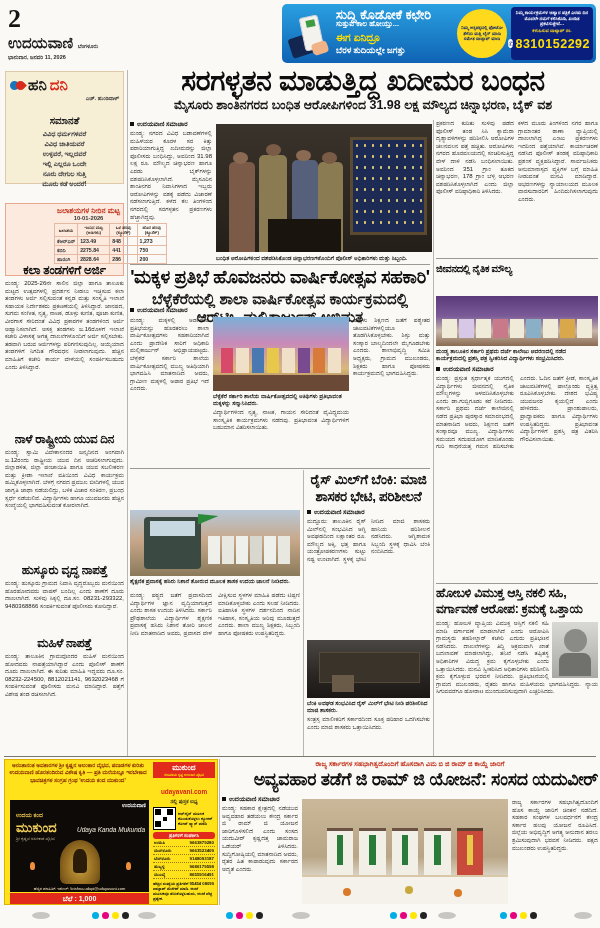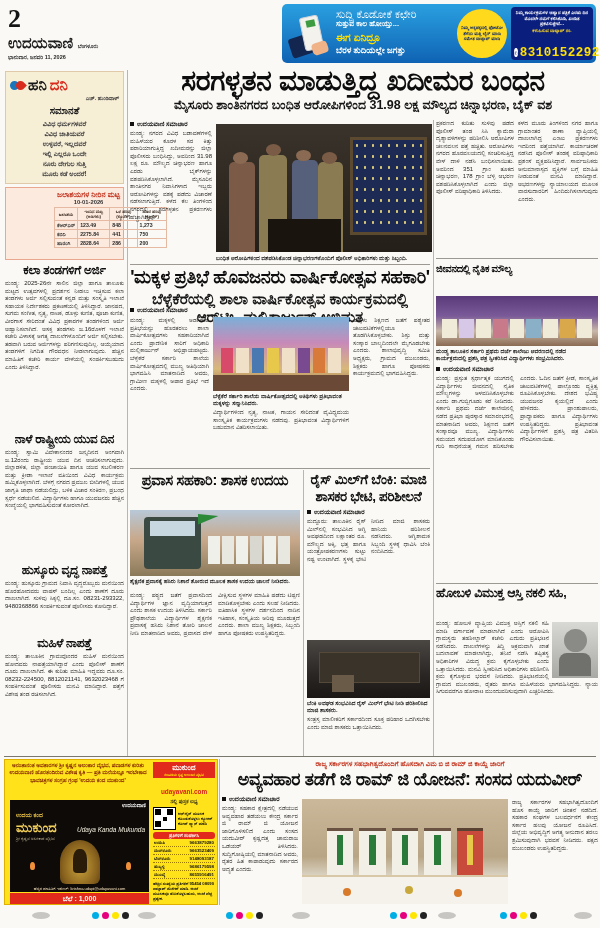--- a/index.html
+++ b/index.html
@@ -41,32 +41,32 @@
 
 
   <div class="abs" style="left:282px;top:4px;width:314px;height:59px;border-radius:5px;background:linear-gradient(180deg,#2aa0e0,#0f63b4);">
     <div class="abs" style="left:6px;top:8px;width:44px;height:46px;">
       <div class="abs" style="left:2px;top:24px;width:22px;height:20px;background:#12264f;border-radius:3px;transform:rotate(-18deg);"></div>
       <div class="abs" style="left:14px;top:4px;width:17px;height:32px;background:#f4f2ec;border:1px solid #cfd4da;border-radius:3px;transform:rotate(-12deg);"></div>
       <div class="abs" style="left:18px;top:8px;width:9px;height:7px;background:#3f9b42;transform:rotate(-12deg);"></div>
       <div class="abs" style="left:24px;top:30px;width:16px;height:12px;background:#f0b287;border-radius:4px;transform:rotate(-18deg);"></div>
     </div>
     <div class="abs" style="left:54px;top:6px;width:118px;">
-      <div style="font-size:11px;font-weight:400;color:#ffffff;line-height:9px;">ಸುದ್ದಿ ಕೊಡೋಕೆ ಕಛೇರಿ</div>
+      <div style="font-size:13px;font-weight:700;color:#ffffff;line-height:9px;">ಸುದ್ದಿ ಕೊಡೋಕೆ ಕಛೇರಿ</div>
       <div style="font-size:7.5px;font-weight:700;color:#ffffff;line-height:9px;">ಸುತ್ತುವ ಕಾಲ ಹೋಯ್ತು...</div>
       <div style="font-size:10.5px;font-weight:800;color:#ffe000;margin-top:3px;">ಈಗ ಏನಿದ್ರೂ</div>
       <div style="font-size:8.5px;font-weight:800;color:#ffffff;margin-top:1px;">ಬೆರಳ ತುದಿಯಲ್ಲೇ ಜಗತ್ತು</div>
     </div>
     <div class="abs ctr" style="left:175px;top:5px;width:50px;height:49px;border-radius:50%;background:#ffd91c;display:flex;align-items:center;justify-content:center;padding:2px;box-sizing:border-box;">
       <span style="font-size:4.6px;font-weight:800;color:#07236d;line-height:5.6px;">ನಿಮ್ಮ ಅಕ್ಕಪಕ್ಕದಲ್ಲಿ ಫೋಟೋ ತೆಗೆದು ಮತ್ತಿ ಲೈನ್ ಮಾಡಿ ಸಮೇತ ವಾಟ್ಸಾಪ್ ಮಾಡಿ</span>
     </div>
     <div class="abs" style="left:229px;top:3px;width:82px;height:53px;background:#0a1e7e;border-radius:4px;padding:3px 3px;box-sizing:border-box;">
       <div class="ctr" style="font-size:4.7px;font-weight:700;color:#ffffff;line-height:5.6px;">ನಿಮ್ಮ ಕಾರ್ಯಕ್ರಮಗಳ ಆಹ್ವಾನ ಪತ್ರಿಕೆ ಎರಡು ದಿನ ಮೊದಲೇ ನಮಗೆ ಕಳಿಸಿಕೊಡಿ, ಖಂಡಿತ ಪ್ರಕಟಿಸುತ್ತೇವೆ...</div>
       <div class="ctr" style="font-size:4.7px;font-weight:700;color:#ffd91c;margin-top:1px;">ಕಳುಹಿಸುವ ವಾಟ್ಸಾಪ್ ನಂ.</div>
-      <div style="display:flex;align-items:center;justify-content:space-between;margin-top:13px;gap:2px;font-family:Liberation Mono, monospace;">
+      <div style="display:flex;align-items:center;justify-content:flex-end;margin-top:4px;gap:2px;">
         <span style="width:9px;height:9px;border-radius:50%;background:#ffffff;color:#0a1e7e;font-size:6px;font-weight:800;display:flex;align-items:center;justify-content:center;">✆</span>
         <span style="font-size:12.5px;font-weight:800;color:#ffe000;letter-spacing:0.5px;">8310152292</span>
       </div>
     </div>
   </div>
 
   <div class="abs ctr headline" style="left:129px;top:66px;width:468px;font-size:28px;line-height:30px;">ಸರಗಳ್ಳತನ ಮಾಡುತ್ತಿದ್ದ ಖದೀಮರ ಬಂಧನ</div>
   <div class="abs ctr" style="left:129px;top:98px;width:468px;font-size:12.5px;font-weight:800;color:#141414;">ಮೈಸೂರು ಶಾಂತಿನಗರದ ಬಂಧಿತ ಆರೋಪಿಗಳಿಂದ 31.98 ಲಕ್ಷ ಮೌಲ್ಯದ ಚಿನ್ನಾಭರಣ, ಬೈಕ್ ವಶ</div>
 
   <div class="vline" style="left:127px;top:70px;height:686px;"></div>
@@ -74,32 +74,32 @@
   <div class="abs" style="left:5px;top:71px;width:119px;height:113px;background:#f7eed6;border:1px solid #e0c9a8;box-sizing:border-box;padding:4px;">
     <div style="display:flex;align-items:center;gap:3px;">
       <span style="display:inline-flex;">
         <i class="drop" style="background:#1b75bb;"></i>
           <i class="drop" style="background:#d82b1e;margin-left:-3px;"></i>
       </span>
       <span style="font-size:15px;font-weight:800;color:#141414;">ಹನಿ</span>
       <span style="font-size:15px;font-weight:800;color:#d82b1e;">ದನಿ</span>
     </div>
     <div style="text-align:right;font-size:5.4px;font-weight:700;color:#333;margin-top:1px;">ಎಚ್. ಹುಂಡಿವಾಳ್</div>
-    <div class="ctr" style="font-size:10px;font-weight:800;color:#1a1a1a;margin-top:3px;">ಸಮಾನತೆ</div>
+    <div class="ctr" style="font-size:10px;font-weight:800;color:#1a1a1a;margin-top:13px;">ಸಮಾನತೆ</div>
     <div class="ctr" style="font-size:6.6px;font-weight:600;color:#3c3c3c;line-height:10px;margin-top:2px;">
       <div>ವಿವಿಧ ಧರ್ಮಗಳವರೆ</div>
       <div>ವಿವಿಧ ಜಾತಿಯವರೆ</div>
       <div>ಉಳ್ಳವರೆ, ಇಲ್ಲದವರೆ</div>
       <div>ಇಲ್ಲಿ ಎಲ್ಲರೂ ಒಂದೇ</div>
       <div>ನೂರು ದೇಗುಲ ಸುತ್ತಿ</div>
       <div>ಮೂರು ಕಡೆ ಅಂದರೆ!</div>
     </div>
   </div>
 
-  <div class="abs" style="left:5px;top:187px;width:119px;height:73px;background:#fdeade;border:1px solid #eaa78f;box-sizing:border-box;padding-left:48px;">
+  <div class="abs" style="left:5px;top:203px;width:119px;height:73px;background:#fdeade;border:1px solid #eaa78f;box-sizing:border-box;padding-left:48px;">
     <div class="ctr" style="font-size:7.4px;font-weight:800;color:#c2341f;margin-top:2px;">ಜಲಾಶಯಗಳ ನೀರಿನ ಮಟ್ಟ</div>
     <div class="ctr" style="font-size:5.8px;font-weight:800;color:#333;">10-01-2026</div>
     <table class="wt">
       <tbody>
           <tr>
         <th>ಜಲಾಶಯ</th>
             <th>ಇಂದಿನ ಮಟ್ಟ (ಅಡಿಗಳು)</th>
         <th>ಒಳ ಹರಿವು (ಕ್ಯೂಸೆಕ್)</th>
             <th>ಹೊರ ಹರಿವು (ಕ್ಯೂಸೆಕ್)</th>
       </tr>
@@ -197,21 +197,20 @@
         <i style="flex:1;background:#d8a84a;"></i>
         <i style="flex:1;background:#f0ead8;"></i>
     </div>
   </div>
   <div class="abs cap" style="left:436px;top:348px;width:162px;">ಮಂಡ್ಯ ತಾಲೂಕಿನ ಸರ್ಕಾರಿ ಪ್ರಥಮ ದರ್ಜೆ ಕಾಲೇಜು ಆವರಣದಲ್ಲಿ ನಡೆದ ಕಾರ್ಯಕ್ರಮದಲ್ಲಿ ಪ್ರಶಸ್ತಿ ಪತ್ರ ಸ್ವೀಕರಿಸಿದ ವಿದ್ಯಾರ್ಥಿಗಳು ಸಂಭ್ರಮಿಸಿದರು.</div>
   <div class="abs byl" style="left:436px;top:365px;"><span class="sq"></span><span>ಉದಯವಾಣಿ ಸಮಾಚಾರ</span></div>
   <div class="abs body-txt" style="left:436px;top:375px;width:162px;height:206px;column-count:2;column-gap:6px;">ಮಂಡ್ಯ: ಪ್ರಸ್ತುತ ಸ್ಪರ್ಧಾತ್ಮಕ ಯುಗದಲ್ಲಿ ವಿದ್ಯಾರ್ಥಿಗಳು ಜೀವನದಲ್ಲಿ ನೈತಿಕ ಮೌಲ್ಯಗಳನ್ನು ಅಳವಡಿಸಿಕೊಳ್ಳಬೇಕು ಎಂದು ಡಾ.ಗುಬ್ಬಿಗೂಡು ಕರೆ ನೀಡಿದರು. ಸರ್ಕಾರಿ ಪ್ರಥಮ ದರ್ಜೆ ಕಾಲೇಜಿನಲ್ಲಿ ನಡೆದ ಪ್ರತಿಭಾ ಪುರಸ್ಕಾರ ಸಮಾರಂಭದಲ್ಲಿ ಮಾತನಾಡಿದ ಅವರು, ಶಿಕ್ಷಣದ ಜತೆಗೆ ಸಂಸ್ಕಾರವೂ ಮುಖ್ಯ. ವಿದ್ಯಾರ್ಥಿಗಳು ಸಮಯದ ಸದುಪಯೋಗ ಮಾಡಿಕೊಂಡು ಗುರಿ ಸಾಧನೆಯತ್ತ ಗಮನ ಹರಿಸಬೇಕು ಎಂದರು. ಓದಿನ ಜತೆಗೆ ಕ್ರೀಡೆ, ಸಾಂಸ್ಕೃತಿಕ ಚಟುವಟಿಕೆಗಳಲ್ಲಿ ಪಾಲ್ಗೊಂಡು ವ್ಯಕ್ತಿತ್ವ ರೂಪಿಸಿಕೊಳ್ಳಬೇಕು. ದೇಶದ ಭವಿಷ್ಯ ಯುವಜನರ ಕೈಯಲ್ಲಿದೆ ಎಂದು ಹೇಳಿದರು. ಪ್ರಾಂಶುಪಾಲರು, ಪ್ರಾಧ್ಯಾಪಕರು ಹಾಗೂ ವಿದ್ಯಾರ್ಥಿಗಳು ಉಪಸ್ಥಿತರಿದ್ದರು. ಪ್ರತಿಭಾವಂತ ವಿದ್ಯಾರ್ಥಿಗಳಿಗೆ ಪ್ರಶಸ್ತಿ ಪತ್ರ ವಿತರಿಸಿ ಗೌರವಿಸಲಾಯಿತು.</div>
 
   <div class="hline" style="left:130px;top:468px;width:300px;"></div>
   <div class="abs ctr headline" style="left:130px;top:472px;width:170px;font-size:14.5px;line-height:17px;">
-      <div>ಪ್ರವಾಸ ಸಹಕಾರಿ: ಶಾಸಕ ಉದಯ</div>
   </div>
   <div class="photo" style="left:130px;top:510px;width:170px;height:66px;background:linear-gradient(180deg,#b8c8d8 0%,#c8a88a 45%,#8a7a5a 100%);">
     <div class="abs" style="left:8%;top:10%;width:34%;height:80%;background:#3a4a42;border-radius:4px;"></div>
     <div class="abs" style="left:12%;top:16%;width:26%;height:24%;background:#c8d8e0;"></div>
     <div class="abs" style="left:40%;top:6%;width:12%;height:16%;background:#2a8a3a;clip-path:polygon(0 0,100% 20%,0 100%);"></div>
     <div class="abs" style="left:46%;top:40%;width:48%;height:42%;display:flex;gap:2px;">
       <i style="flex:1;background:#f0f0ea;"></i>
         <i style="flex:1;background:#e8e8e0;"></i>
         <i style="flex:1;background:#f0f0ea;"></i>
         <i style="flex:1;background:#d8d8d0;"></i>
@@ -232,20 +231,21 @@
   <div class="photo" style="left:307px;top:640px;width:123px;height:58px;background:linear-gradient(180deg,#4a4642,#2a2624 60%,#1a1715);">
     <div class="abs" style="left:10%;top:20%;width:80%;height:50%;background:#3a332a;border:1px solid #55493a;"></div>
     <div class="abs" style="left:20%;top:60%;width:18%;height:30%;background:#6a5a48;"></div>
   </div>
   <div class="abs cap" style="left:307px;top:700px;width:123px;">ಬೆಂಕಿ ಅವಘಡ ಸಂಭವಿಸಿದ ರೈಸ್ ಮಿಲ್‌ಗೆ ಭೇಟಿ ನೀಡಿ ಪರಿಶೀಲಿಸಿದ ಮಾಜಿ ಶಾಸಕರು.</div>
   <div class="abs body-txt" style="left:307px;top:716px;width:123px;height:38px;">ಸಂತ್ರಸ್ತ ಮಾಲೀಕರಿಗೆ ಸರ್ಕಾರದಿಂದ ಸೂಕ್ತ ಪರಿಹಾರ ಒದಗಿಸಬೇಕು ಎಂದು ಮಾಜಿ ಶಾಸಕರು ಒತ್ತಾಯಿಸಿದರು.</div>
 
   <div class="hline" style="left:436px;top:583px;width:162px;"></div>
   <div class="abs headline" style="left:436px;top:586px;width:162px;font-size:12.5px;line-height:15.5px;">
     <div>ಹೋಬಳಿ ವಿಮುಕ್ತ ಆಸ್ತಿ ನಕಲಿ ಸಹಿ,</div>
+      <div>ವರ್ಗಾವಣೆ ಆರೋಪ: ಕ್ರಮಕ್ಕೆ ಒತ್ತಾಯ</div>
   </div>
   <div class="abs body-txt" style="left:436px;top:620px;width:162px;height:134px;">
     <span class="photo" style="position:relative;float:right;width:46px;height:56px;margin:2px 0 2px 3px;display:block;background:linear-gradient(180deg,#d8d8d4,#a8a8a4);">
       <i class="abs" style="left:25%;top:12%;width:50%;height:42%;background:#8a8a86;border-radius:50%;display:block;"></i>
       <i class="abs" style="left:15%;top:56%;width:70%;height:40%;background:#70706c;border-radius:8px 8px 0 0;display:block;"></i>
     </span>
     <span>ಮಂಡ್ಯ: ಹೋಬಳಿ ವ್ಯಾಪ್ತಿಯ ವಿಮುಕ್ತ ಆಸ್ತಿಗೆ ನಕಲಿ ಸಹಿ ಮಾಡಿ ವರ್ಗಾವಣೆ ಮಾಡಲಾಗಿದೆ ಎಂದು ಆರೋಪಿಸಿ ಗ್ರಾಮಸ್ಥರು ತಹಶೀಲ್ದಾರ್ ಕಚೇರಿ ಎದುರು ಪ್ರತಿಭಟನೆ ನಡೆಸಿದರು. ದಾಖಲೆಗಳನ್ನು ತಿದ್ದಿ ಅಕ್ರಮವಾಗಿ ಖಾತೆ ಬದಲಾವಣೆ ಮಾಡಲಾಗಿದ್ದು, ತನಿಖೆ ನಡೆಸಿ ತಪ್ಪಿತಸ್ಥ ಅಧಿಕಾರಿಗಳ ವಿರುದ್ಧ ಕ್ರಮ ಕೈಗೊಳ್ಳಬೇಕು ಎಂದು ಒತ್ತಾಯಿಸಿದರು. ಮನವಿ ಸ್ವೀಕರಿಸಿದ ಅಧಿಕಾರಿಗಳು ಪರಿಶೀಲಿಸಿ ಕ್ರಮ ಕೈಗೊಳ್ಳುವ ಭರವಸೆ ನೀಡಿದರು. ಪ್ರತಿಭಟನೆಯಲ್ಲಿ ಗ್ರಾಮದ ಮುಖಂಡರು, ರೈತರು ಹಾಗೂ ಮಹಿಳೆಯರು ಭಾಗವಹಿಸಿದ್ದರು. ನ್ಯಾಯ ಸಿಗುವವರೆಗೂ ಹೋರಾಟ ಮುಂದುವರಿಸುವುದಾಗಿ ಎಚ್ಚರಿಸಿದರು.</span>
   </div>
 
   <div class="hline" style="left:4px;top:756px;width:592px;background:#7a776f;"></div>
@@ -302,21 +302,21 @@
             <span>ಮುಂಬೈ</span>
             <span>8655916491</span>
           </div>
       </div>
       <div style="font-size:4.2px;font-weight:700;color:#101010;line-height:5px;margin-top:2px;">ಹೆಚ್ಚಿನ ಸಂಖ್ಯೆಯ ಪ್ರತಿಗಳಿಗೆ 95454 08090 ವಾಟ್ಸಾಪ್ ಮೆಸೇಜ್ ಮಾಡಿ. ಅಂಚೆ ಮೂಲಕವೂ ತರಿಸಿಕೊಳ್ಳಬಹುದು, ಅಂಚೆ ವೆಚ್ಚ ಪ್ರತ್ಯೇಕ.</div>
     </div>
   </div>
 
   <div class="vline" style="left:219px;top:759px;height:146px;"></div>
   <div class="abs ctr" style="left:222px;top:760px;width:376px;font-size:6.8px;font-weight:800;color:#c2341f;">ರಾಜ್ಯ ಸರ್ಕಾರಗಳ ಸಹಭಾಗಿತ್ವದೊಂದಿಗೆ ಹೊಸದಾಗಿ ವಿಮ ಬಿ ಜಿ ರಾಮ್ ಜಿ ಕಾಯ್ದೆ ಜಾರಿಗೆ</div>
-  <div class="abs ctr headline" style="left:222px;top:769px;width:376px;font-size:17.5px;line-height:20px;">ಅವ್ಯವಹಾರ ತಡೆಗೆ ಜಿ ರಾಮ್ ಜಿ ಯೋಜನೆ: ಸಂಸದ ಯದುವೀರ್</div>
+  <div class="abs ctr headline" style="left:222px;top:769px;width:376px;font-size:17.5px;line-height:20px;text-align:right;">ಅವ್ಯವಹಾರ ತಡೆಗೆ ಜಿ ರಾಮ್ ಜಿ ಯೋಜನೆ: ಸಂಸದ ಯದುವೀರ್</div>
   <div class="abs byl" style="left:222px;top:795px;"><span class="sq"></span><span>ಉದಯವಾಣಿ ಸಮಾಚಾರ</span></div>
   <div class="abs body-txt" style="left:222px;top:805px;width:76px;height:99px;">ಮಂಡ್ಯ: ಸಹಕಾರ ಕ್ಷೇತ್ರದಲ್ಲಿ ನಡೆಯುವ ಅವ್ಯವಹಾರ ತಡೆಯಲು ಕೇಂದ್ರ ಸರ್ಕಾರ ಜಿ ರಾಮ್ ಜಿ ಯೋಜನೆ ಜಾರಿಗೊಳಿಸಲಿದೆ ಎಂದು ಸಂಸದ ಯದುವೀರ್ ಕೃಷ್ಣದತ್ತ ಚಾಮರಾಜ ಒಡೆಯರ್ ತಿಳಿಸಿದರು. ಸುದ್ದಿಗೋಷ್ಠಿಯಲ್ಲಿ ಮಾತನಾಡಿದ ಅವರು, ರೈತರ ಹಿತ ಕಾಪಾಡುವುದು ಸರ್ಕಾರದ ಆದ್ಯತೆ ಎಂದರು.</div>
   <div class="photo" style="left:302px;top:799px;width:206px;height:105px;background:linear-gradient(180deg,#cbb89a 0%,#b8a585 55%,#e8e4da 80%,#d8d4c8 100%);">
     <div class="abs" style="left:4%;top:28%;width:92%;height:44%;display:flex;gap:6px;justify-content:center;">
       <span style="width:14%;background:#f2efe6;border-top:3px solid #6a5242;position:relative;">
           <i style="position:absolute;left:38%;top:8%;width:24%;height:70%;background:#2a7a3a;display:block;"></i>
         </span>
       <span style="width:14%;background:#f2efe6;border-top:3px solid #6a5242;position:relative;">
           <i style="position:absolute;left:38%;top:8%;width:24%;height:70%;background:#2a7a3a;display:block;"></i>
         </span>

